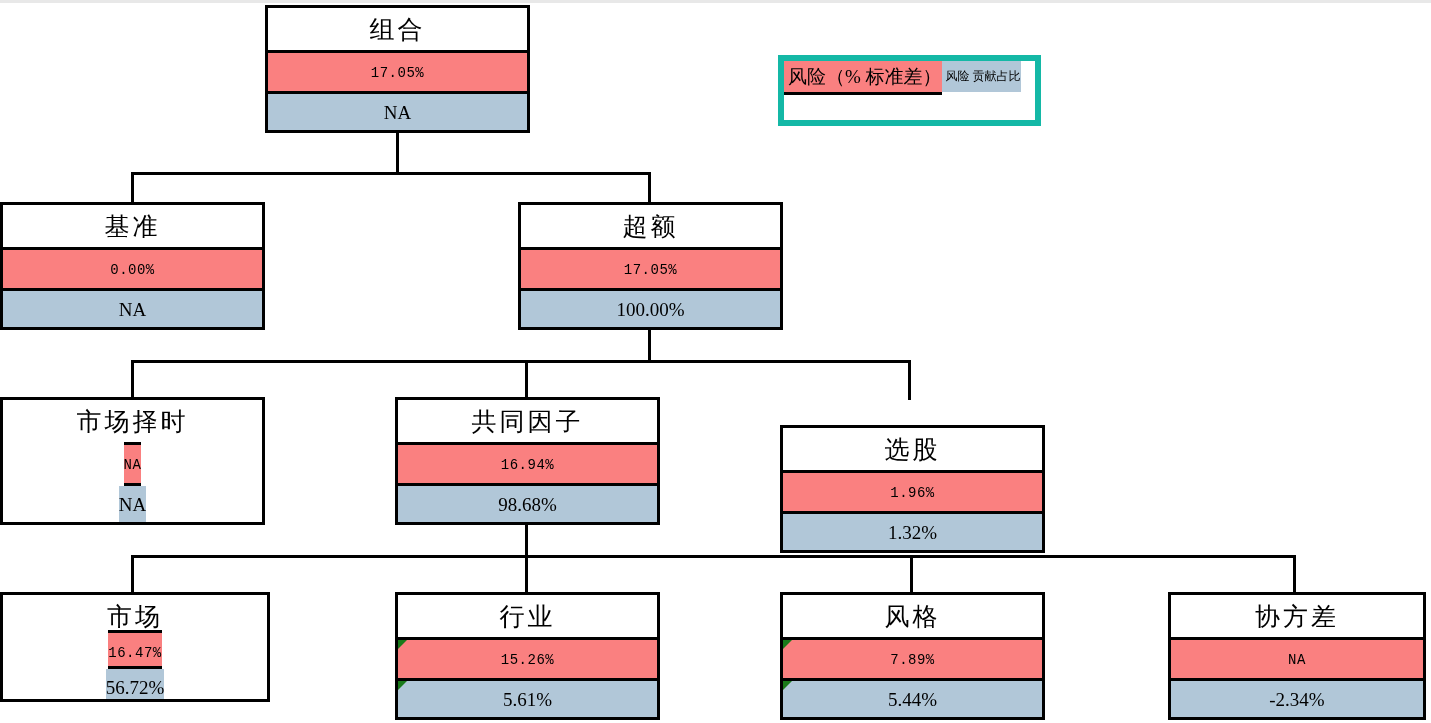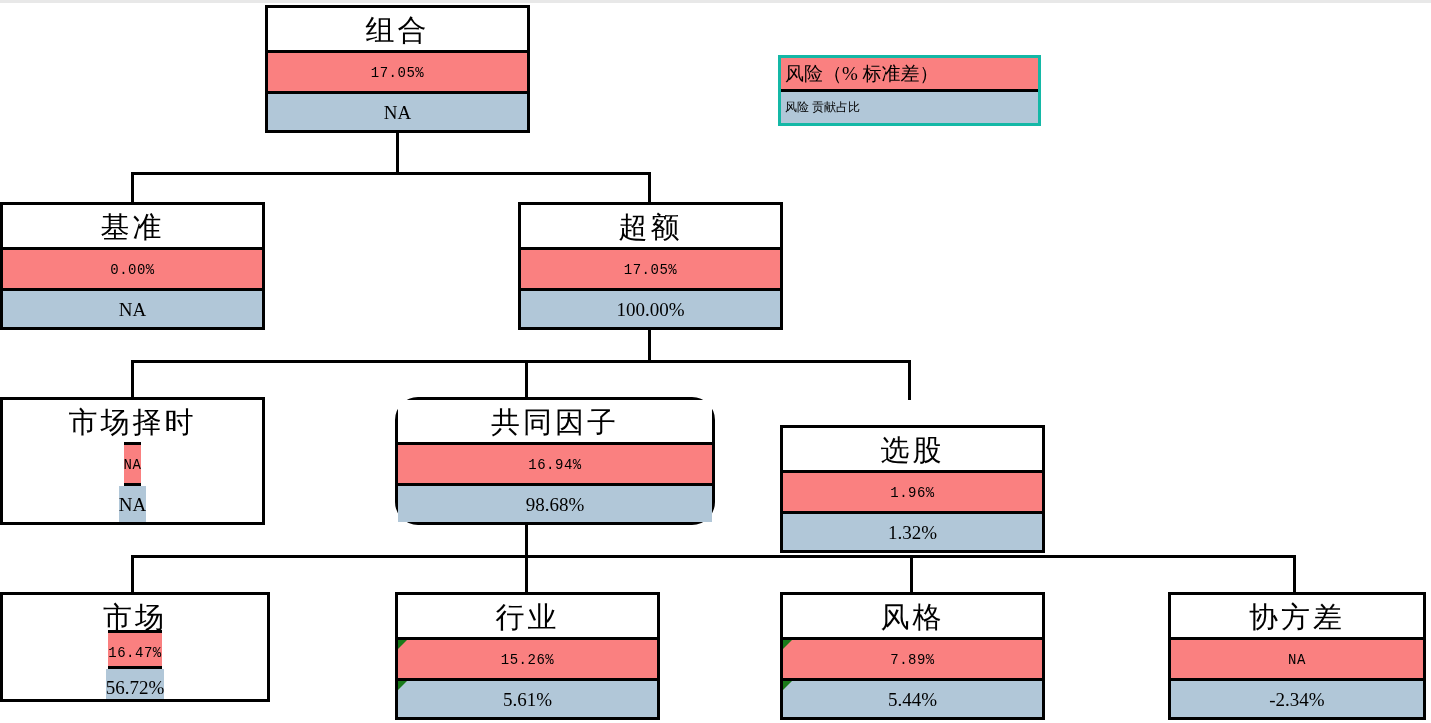--- a/index.html
+++ b/index.html
@@ -31,21 +31,21 @@
     box-sizing: border-box;
     border: 3px solid #000000;
     background: #ffffff;
     display: flex;
     flex-direction: column;
   }
   .node-title {
     height: 44px;
     line-height: 44px;
     text-align: center;
-    font-size: 29px;
+    font-size: 25px;
     color: #000000;
     background: #ffffff;
     font-family: "Liberation Serif", "DejaVu Serif", serif;
     font-weight: 400;
     letter-spacing: 3px;
     white-space: nowrap;
     overflow: hidden;
   }
   .node-risk {
     position: relative;
@@ -83,23 +83,23 @@
     width: 0;
     height: 0;
     border-top: 9px solid #1a7a1a;
     border-right: 9px solid transparent;
   }
 
   
   .legend {
     position: absolute;
     box-sizing: border-box;
-    border: 3px solid #14b8a6;
+    border: 6px solid #14b8a6;
     display: flex;
-    flex-direction: column;
+    flex-direction: row;
   }
   .legend-risk {
     height: 31px;
     line-height: 31px;
     background: #fa8080;
     border-bottom: 3px solid #000000;
     font-size: 19px;
     color: #000000;
     padding-left: 4px;
     white-space: nowrap;
@@ -174,21 +174,21 @@
     <div class="node-risk">17.05%</div>
     <div class="node-contrib">100.00%</div>
   </div>
 
   <div class="node" style="left:0px; top:397px; width:265px; height:128px;align-items:center;">
     <div class="node-title">市场择时</div>
     <div class="node-risk">NA</div>
     <div class="node-contrib">NA</div>
   </div>
 
-  <div class="node" style="left:395px; top:397px; width:320px; height:128px;border-radius:23px;">
+  <div class="node" style="left:395px; top:397px; width:265px; height:128px;">
     <div class="node-title">共同因子</div>
     <div class="node-risk">16.94%</div>
     <div class="node-contrib">98.68%</div>
   </div>
 
   <div class="node" style="left:780px; top:397px; width:265px; height:128px;margin-top:28px;">
     <div class="node-title">选股</div>
     <div class="node-risk">1.96%</div>
     <div class="node-contrib">1.32%</div>
   </div>

